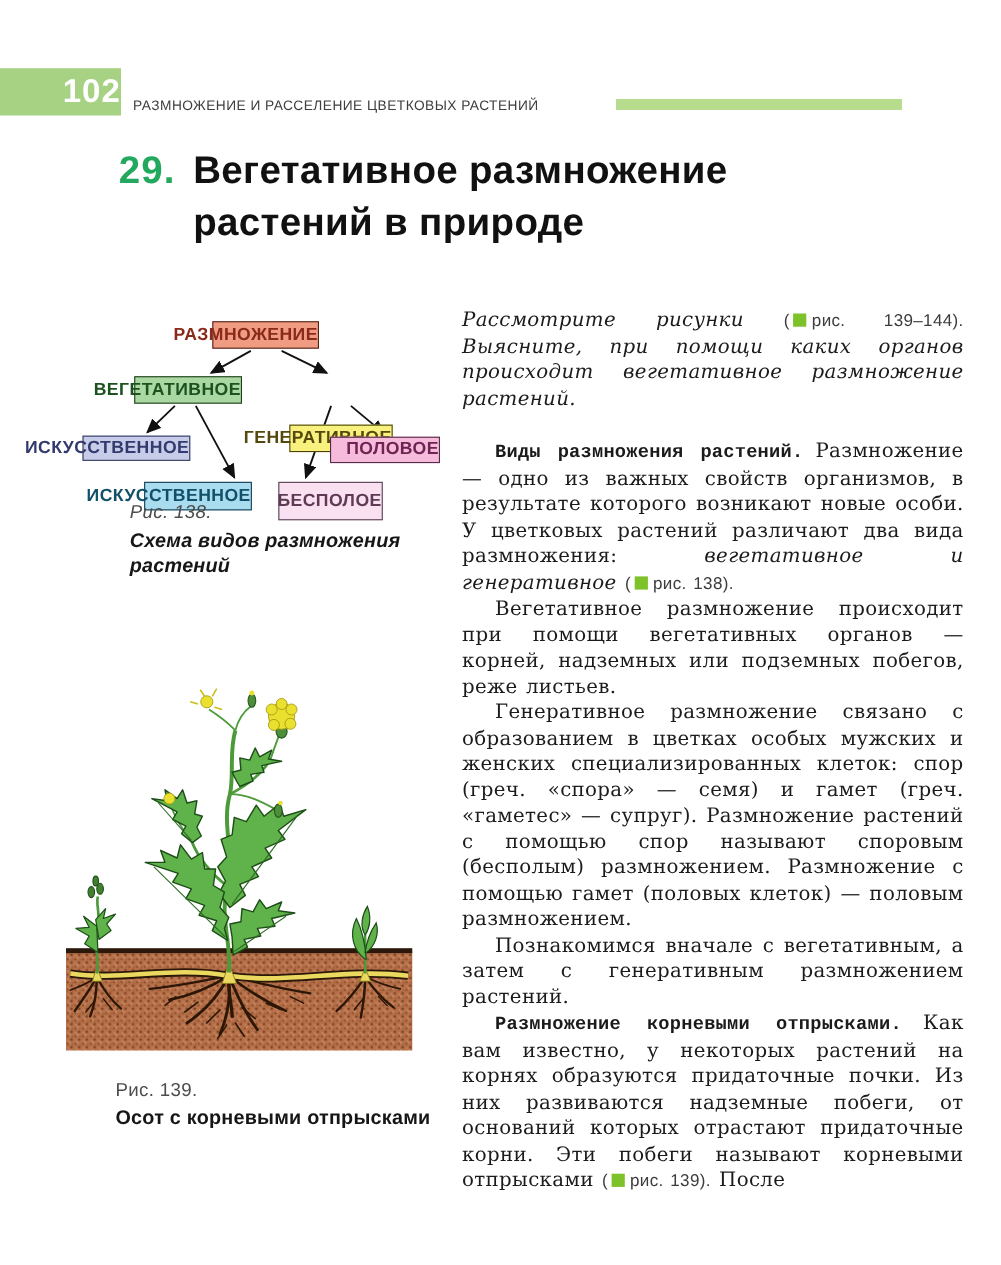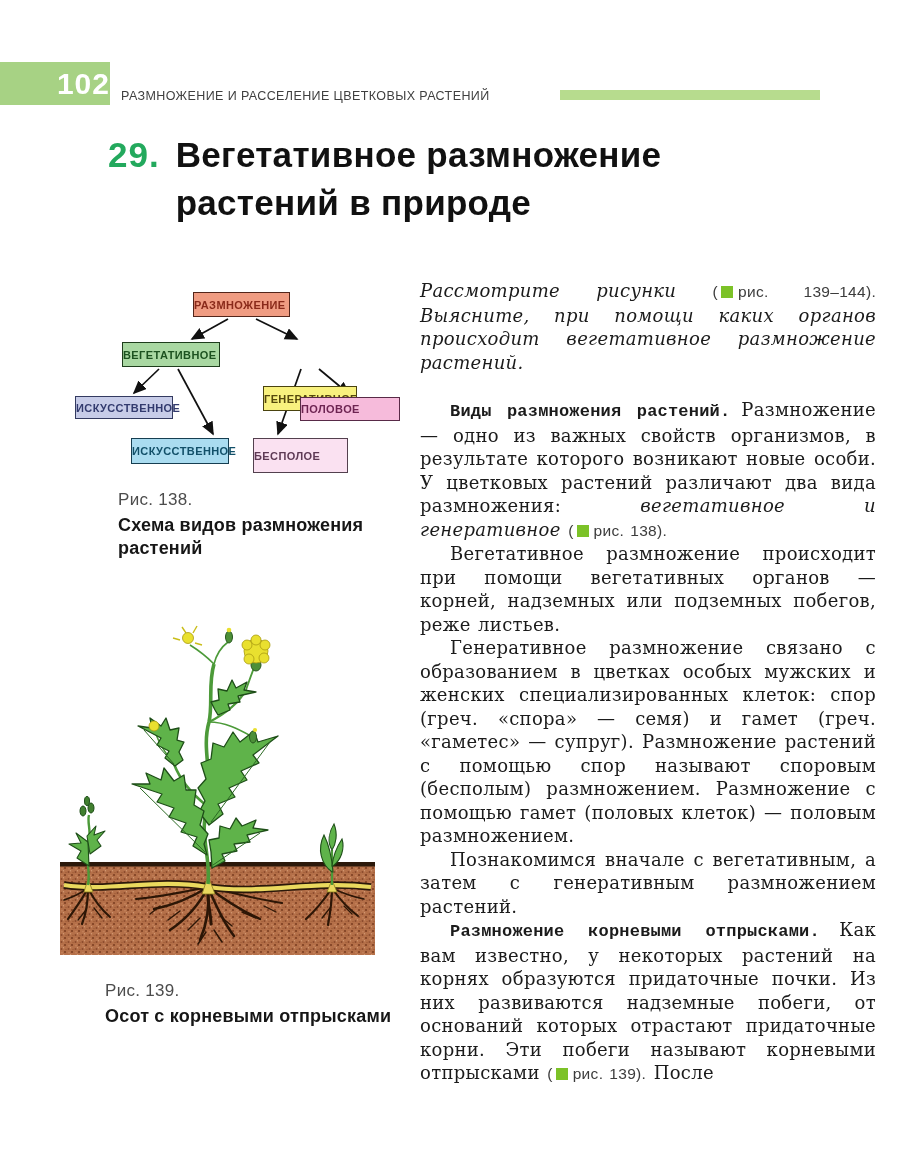--- a/index.html
+++ b/index.html
@@ -14,33 +14,33 @@
   .head-bar{position:absolute;left:560px;top:90px;width:260px;height:10px;background:#b7dc8e;}
 
   
   .chapter{position:absolute;left:108px;top:131px;display:flex;align-items:flex-start;}
   .chapter-num{color:#23a95d;font-size:35px;font-weight:bold;line-height:48px;margin-right:16px;letter-spacing:1px;}
   .chapter-title{font-size:35px;font-weight:bold;color:#111111;line-height:48px;letter-spacing:0.3px;}
 
   
   .diagram{position:absolute;left:60px;top:285px;width:352px;height:192px;}
   .diagram svg.arrows{position:absolute;left:0;top:0;}
-  .dbox{position:absolute;display:flex;align-items:center;justify-content:flex-start;
-        font-size:11px;font-weight:bold;letter-spacing:0.4px;border:1.6px solid #222;box-sizing:border-box;}
+  .dbox{position:absolute;display:flex;align-items:center;justify-content:flex-end;
+        font-size:16px;font-weight:bold;letter-spacing:0.4px;border:1.6px solid #222;box-sizing:border-box;}
   #box-razm{left:133px;top:7px;width:97px;height:25px;}
   #box-veg {left:62px;top:57px;width:98px;height:25px;}
   #box-gen {left:203px;top:57px;width:94px;height:25px;}
   #box-est {left:15px;top:111px;width:98px;height:23px;}
   #box-pol {left:240px;top:112px;width:100px;height:24px;}
   #box-isk {left:71px;top:153px;width:98px;height:26px;}
   #box-bes {left:193px;top:153px;width:95px;height:35px;}
 
   
   .figcap{position:absolute;}
-  #cap-138{left:118px;top:490px;width:272px;}
+  #cap-138{left:118px;top:456px;width:272px;font-style:italic;}
   #cap-139{left:105px;top:981px;width:310px;}
   .fig-label{font-size:17px;color:#4c4c4c;letter-spacing:0.3px;}
   .fig-title{font-size:18px;font-weight:bold;color:#161616;line-height:23px;margin-top:4px;letter-spacing:0.2px;}
 
   
   .illustration{position:absolute;left:60px;top:618px;width:315px;height:338px;}
 
   
   .article{position:absolute;left:420px;top:279px;width:456px;}
   .article p{margin:0;font-family:"DejaVu Serif",serif;font-size:18px;line-height:23.5px;

